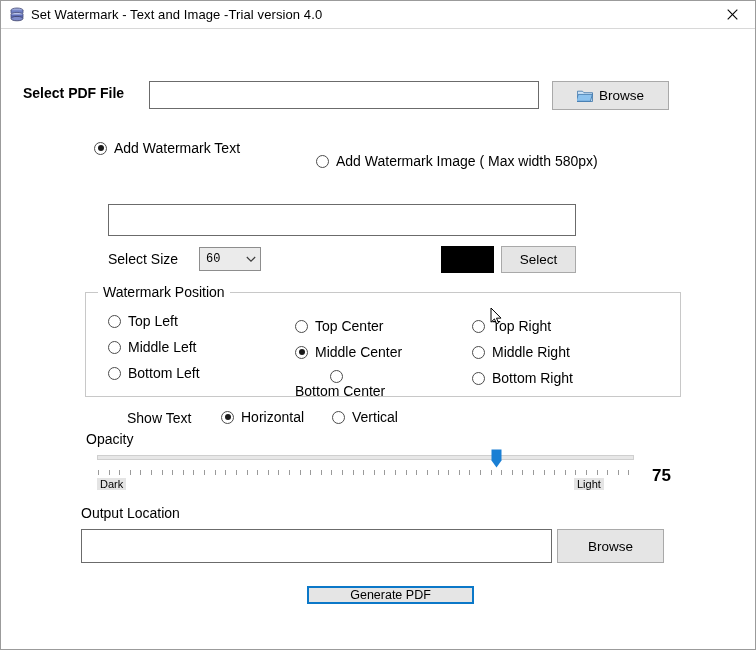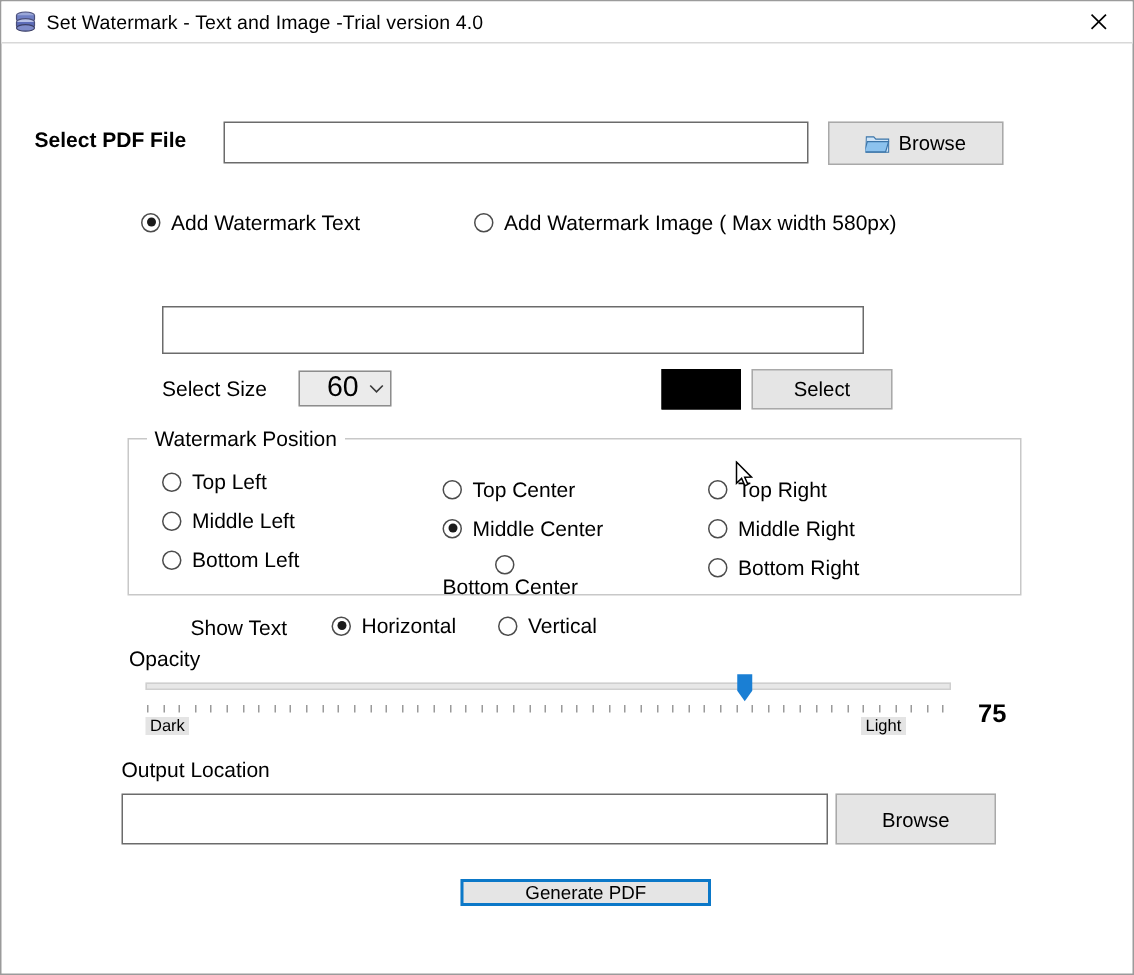--- a/index.html
+++ b/index.html
@@ -209,24 +209,25 @@
   .combo {
     position: absolute;
     background: #ebebeb;
     border: 1px solid #8d8d8d;
     box-sizing: border-box;
     display: flex;
     align-items: center;
     cursor: pointer;
   }
   .combo-value {
-    font-size: 19px;
-    color: #000;
-    padding-left: 18px;
+    font-size: 12px;
+    color: #000;
+    padding-left: 6px;
     flex: 1 1 auto;
+    font-family: Liberation Mono, monospace;
   }
   .combo-arrow {
     width: 18px;
     display: flex; align-items: center; justify-content: center;
   }
 
   
   .gen-btn {
     position: absolute;
     background: #e5e5e5;
@@ -282,42 +283,42 @@
       </svg>
     </span>
     <span>Browse</span>
   </div>
 
   <div class="radio-row" style="left:93px; top:139px;">
     <span class="radio checked"></span>
     <span class="radio-label">Add Watermark Text</span>
   </div>
 
-  <div class="radio-row" style="left:315px; top:139px;">
+  <div class="radio-row" style="left:315px; top:152px;">
     <span class="radio"></span>
     <span class="radio-label">Add Watermark Image ( Max width 580px)</span>
   </div>
 
 
   <input class="textbox" type="text" style="left: 107px; top: 203px; width: 468px; height: 32px;" value="">
 
   <div class="lbl" style="left:107px; top:250px;">Select Size</div>
 
   <div class="combo" style="left:198px; top:246px; width:62px; height:24px;">
     <span class="combo-value">60</span>
     <span class="combo-arrow">
       <svg width="10" height="7" viewBox="0 0 10 7">
         <polyline points="0.8,1 5,5.2 9.2,1" fill="none" stroke="#3a3a3a" stroke-width="1.1"></polyline>
       </svg>
     </span>
   </div>
 
   <div class="swatch" style="left:440px; top:245px; width:53px; height:27px; background:#000000;"></div>
 
-  <div class="btn" style="left:500px; top:245px; width:94px; height:27px;">
+  <div class="btn" style="left:500px; top:245px; width:75px; height:27px;">
     <span>Select</span>
   </div>
 
   <div class="groupbox" style="left:84px; top:291px; width:596px; height:105px;">
     <span class="groupbox-title">Watermark Position</span>
   </div>
 
   <div class="radio-row" style="left:107px; top:312px;">
     <span class="radio"></span>
     <span class="radio-label">Top Left</span>

